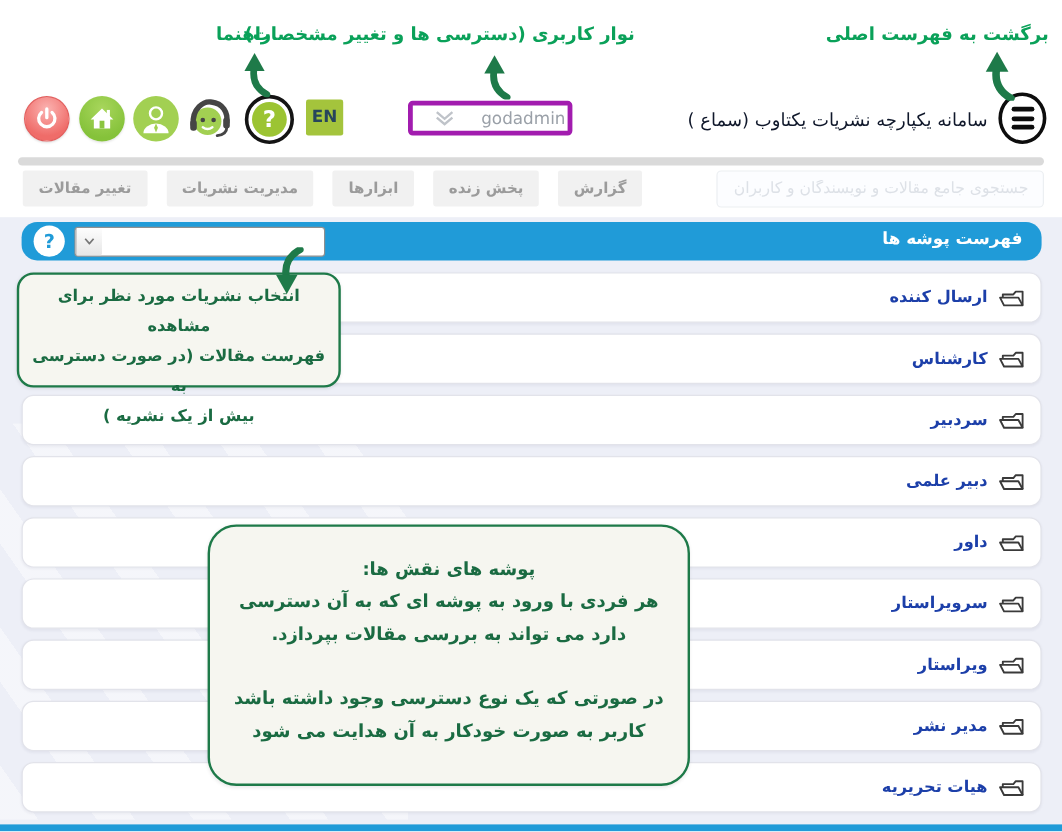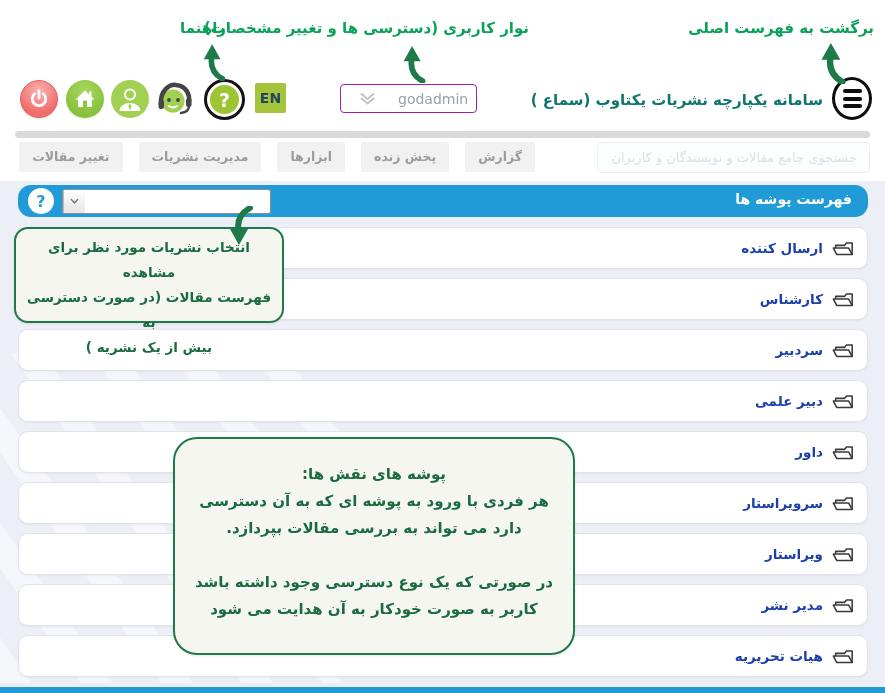--- a/index.html
+++ b/index.html
@@ -21,25 +21,25 @@
   
   .hicon { position:absolute; top:80px; width:38px; height:38px; border-radius:50%; display:flex; align-items:center; justify-content:center; }
   .icon-power  { left:20px;  background:radial-gradient(circle at 50% 28%, #fbb3b1, #ef6c69 70%); border:1px solid #e25f5e; box-shadow:0 1px 2px rgba(0,0,0,.15);}
   .icon-home   { left:66px;  background:radial-gradient(circle at 50% 28%, #a8d65c, #85c23a 72%); box-shadow:0 1px 2px rgba(0,0,0,.12);}
   .icon-person { left:111px; background:#a2d052; }
   .icon-support{ left:156px; background:transparent; }
   .icon-help   { left:204px; top:79px; width:41px; height:41px; background:#fff; border:3px solid #141414; }
   .icon-help .inner { width:29px; height:29px; border-radius:50%; background:#9cc433; color:#fff; font-weight:bold; font-size:19px; display:flex; align-items:center; justify-content:center; }
   .lang-badge { position:absolute; left:255px; top:83px; width:31px; height:30px; background:#a4c43c; color:#27455c; font-weight:bold; font-size:14px; display:flex; align-items:center; justify-content:center; border-radius:2px; }
 
-  .user-dropdown { position:absolute; left:340px; top:84px; width:137px; height:29px; background:#fff; border:1px solid #a21caf; border-radius:4px;
+  .user-dropdown { position:absolute; left:340px; top:84px; width:137px; height:29px; background:#fff; border:4px solid #a21caf; border-radius:4px;
                    display:flex; direction:ltr; align-items:center; gap:22px; padding-left:18px; }
   .user-dropdown .uname { color:#9aa0a8; font-size:14px; }
 
-  .app-title { position:absolute; right:62px; top:91px; font-size:15px; font-weight:bold; color:#0f766e; white-space:nowrap; }
+  .app-title { position:absolute; right:62px; top:91px; font-size:15px; font-weight:normal; color:#0f172a; white-space:nowrap; }
   .menu-circle { position:absolute; right:13px; top:77px; width:40px; height:43px; border:3.5px solid #0d0d0d; border-radius:50%;
                  display:flex; flex-direction:column; align-items:center; justify-content:center; gap:3.5px; background:#fff; }
   .menu-circle .bar { width:19px; height:4px; background:#0d0d0d; border-radius:2px; }
 
   .divider { position:absolute; left:15px; right:15px; top:131px; height:7px; background:#dadada; border-radius:4px; }
 
   
   .tabs { position:absolute; top:142px; right:350px; display:flex; gap:16px; z-index:2; }
   .tab { height:30px; line-height:30px; background:#f1f1f1; color:#9b9b9b; font-size:12.5px; font-weight:bold;
          padding:0 13px; border-radius:2px; white-space:nowrap; cursor:default; }

